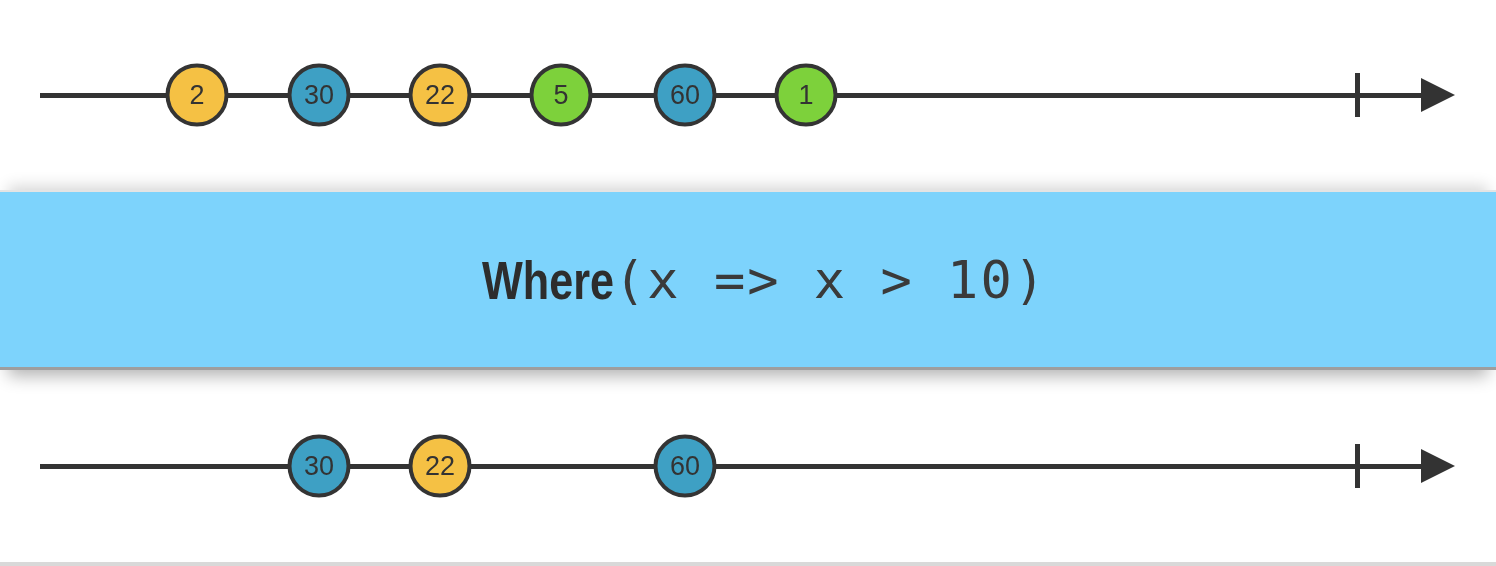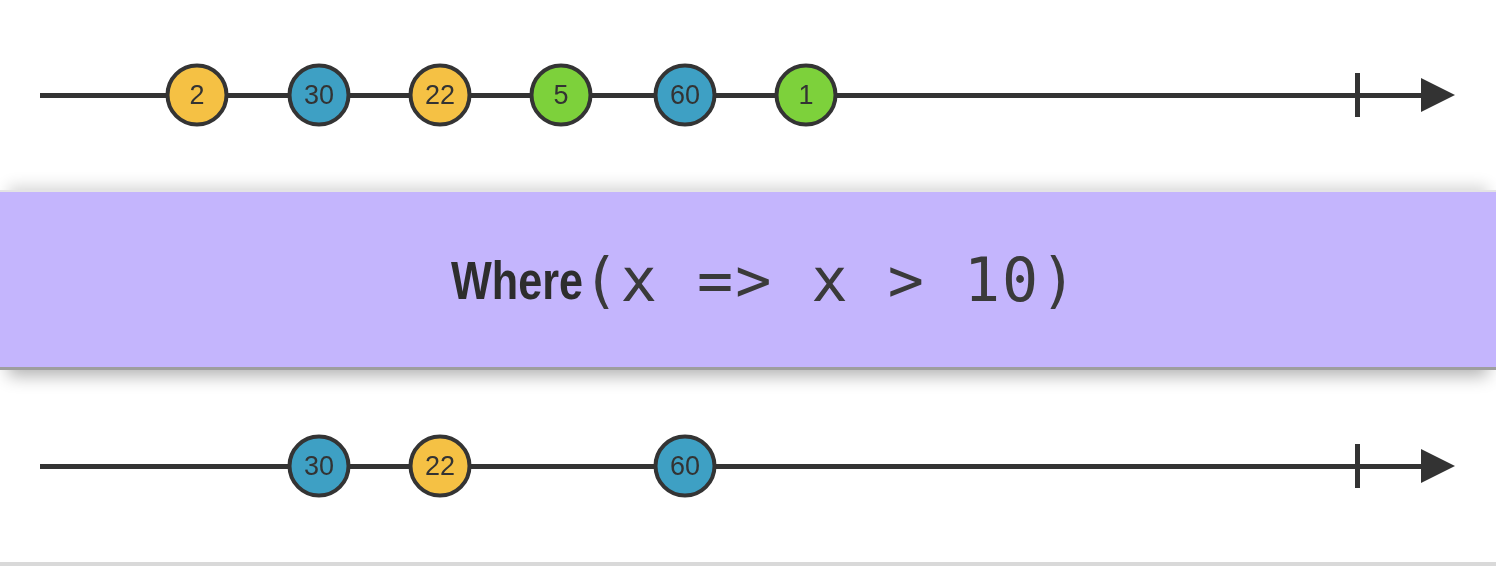--- a/index.html
+++ b/index.html
@@ -65,38 +65,38 @@
     box-sizing: content-box;
     user-select: none;
   }
   .operator-row {
     position: relative;
     height: 180px;
     box-sizing: border-box;
     display: flex;
     align-items: center;
     justify-content: center;
-    background: #c4b5fd;
+    background: #7dd3fc;
     border-top: 2px solid #e4e4e4;
     border-bottom: 3px solid #9e9e9e;
     box-shadow: 0 -12px 14px -8px rgba(0,0,0,0.16), 0 14px 16px -8px rgba(0,0,0,0.30);
     z-index: 2;
   }
   .op-name {
     display: inline-block;
     font-weight: 700;
     font-size: 54px;
     color: #2d2d2d;
     transform: scaleX(0.8);
     transform-origin: 100% 60%;
     letter-spacing: 0;
   }
   .op-predicate {
     font-family: "DejaVu Sans Mono", "Liberation Mono", monospace;
-    font-size: 60px;
+    font-size: 52px;
     color: #3a3a3a;
     letter-spacing: 2px;
     white-space: pre;
   }
 </style>
 </head>
 <body>
 
 <div class="diagram">
 

